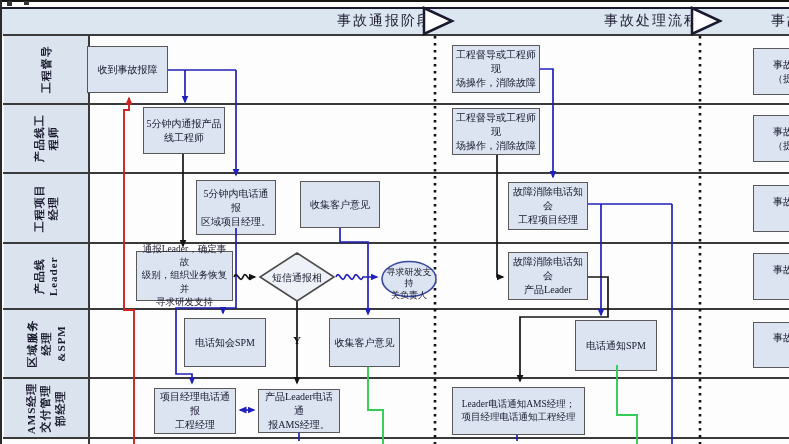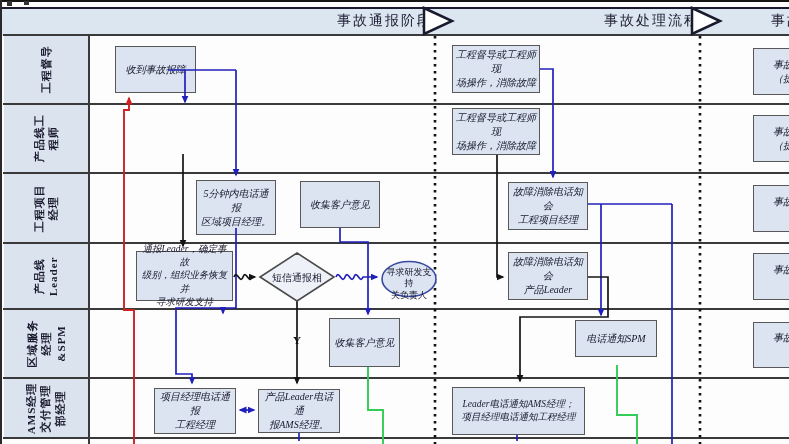--- a/index.html
+++ b/index.html
@@ -20,21 +20,21 @@
   
   .hline{left:3px;right:0;height:2px;background:#3a3a3a;z-index:1;}
   .vline{left:88px;width:2px;background:#3a3a3a;z-index:1;}
   .lane-cell{left:4px;width:84px;background:#dbe3ef;display:flex;align-items:center;
         justify-content:center;z-index:0;}
   .vtext{transform:rotate(-90deg);white-space:pre-line;text-align:center;
         font-weight:bold;font-size:11px;line-height:1.3;letter-spacing:1px;color:#1a1a2e;}
   
   .box{position:absolute;background:#dbe4f0;border:1.5px solid #585858;box-sizing:border-box;
        display:flex;align-items:center;justify-content:center;text-align:center;
-       white-space:pre-line;font-size:10px;line-height:1.4;color:#17172e;padding:2px;z-index:2;font-style:italic;}
+       white-space:pre-line;font-size:10px;line-height:1.4;color:#17172e;padding:2px;z-index:2;}
   .box.small{font-size:9.5px;}
   .shape-text{position:absolute;z-index:4;display:flex;align-items:center;justify-content:center;
        text-align:center;white-space:pre-line;color:#17172e;}
   svg.overlay{position:absolute;left:0;top:0;z-index:3;pointer-events:none;}
   .ylabel{font-size:11px;font-weight:bold;color:#111;z-index:4;}
   
   .watermark{left:246px;top:394px;z-index:6;white-space:nowrap;
      font-family:"Liberation Sans","DejaVu Sans",sans-serif;font-weight:700;font-size:33px;
      color:#424242;letter-spacing:1px;
      text-shadow:2px 2px 0 rgba(255,255,255,.8),-1px -1px 0 rgba(255,255,255,.45);}
@@ -82,42 +82,45 @@
 
   <div class="abs hline" style="top:34px;"></div>
   <div class="abs hline" style="top:103px;"></div>
   <div class="abs hline" style="top:172px;"></div>
   <div class="abs hline" style="top:242px;"></div>
   <div class="abs hline" style="top:308px;"></div>
   <div class="abs hline" style="top:377px;"></div>
   <div class="abs hline" style="top:437px;"></div>
   <div class="abs vline" style="top:34px;height:410px;"></div>
 
-  <div class="box" style="left:87px;top:46px;width:81px;height:47px;margin-left:28px;">收到事故报障</div>
+  <div class="box" style="left:87px;top:46px;width:81px;height:47px;">收到事故报障</div>
+  <div class="box" style="left:143px;top:107px;width:82px;height:47px;">5分钟内通报产品
+线工程师</div>
   <div class="box" style="left:196px;top:180px;width:80px;height:55px;">5分钟内电话通报
 区域项目经理。</div>
   <div class="box" style="left:300px;top:181px;width:80px;height:47px;">收集客户意见</div>
   <div class="box small" style="left:136px;top:251px;width:97px;height:50px;">通报Leader，确定事故
 级别，组织业务恢复并
 寻求研发支持</div>
+  <div class="box" style="left:184px;top:318px;width:82px;height:49px;">电话知会SPM</div>
   <div class="box" style="left:329px;top:318px;width:71px;height:49px;">收集客户意见</div>
   <div class="box" style="left:258px;top:389px;width:82px;height:44px;">产品Leader电话通
 报AMS经理。</div>
   <div class="box" style="left:154px;top:388px;width:82px;height:46px;">项目经理电话通报
 工程经理</div>
 
   <div class="box" style="left:452px;top:45px;width:88px;height:48px;">工程督导或工程师现
 场操作，消除故障</div>
   <div class="box" style="left:452px;top:108px;width:88px;height:47px;">工程督导或工程师现
 场操作，消除故障</div>
   <div class="box" style="left:508px;top:182px;width:80px;height:48px;">故障消除电话知会
 工程项目经理</div>
   <div class="box" style="left:508px;top:252px;width:80px;height:48px;">故障消除电话知会
 产品Leader</div>
-  <div class="box" style="left:575px;top:320px;width:82px;height:37px;">电话通知SPM</div>
+  <div class="box" style="left:575px;top:320px;width:82px;height:51px;">电话通知SPM</div>
   <div class="box small" style="left:452px;top:387px;width:133px;height:48px;">Leader电话通知AMS经理；
 项目经理电话通知工程经理</div>
 
   <div class="box" style="left:753px;top:48px;width:70px;height:47px;">事故总
 （提供</div>
   <div class="box" style="left:753px;top:115px;width:70px;height:47px;">事故总
 （提供</div>
   <div class="box" style="left:753px;top:185px;width:70px;height:47px;">事故总
 （</div>
   <div class="box" style="left:753px;top:253px;width:70px;height:47px;">事故总

